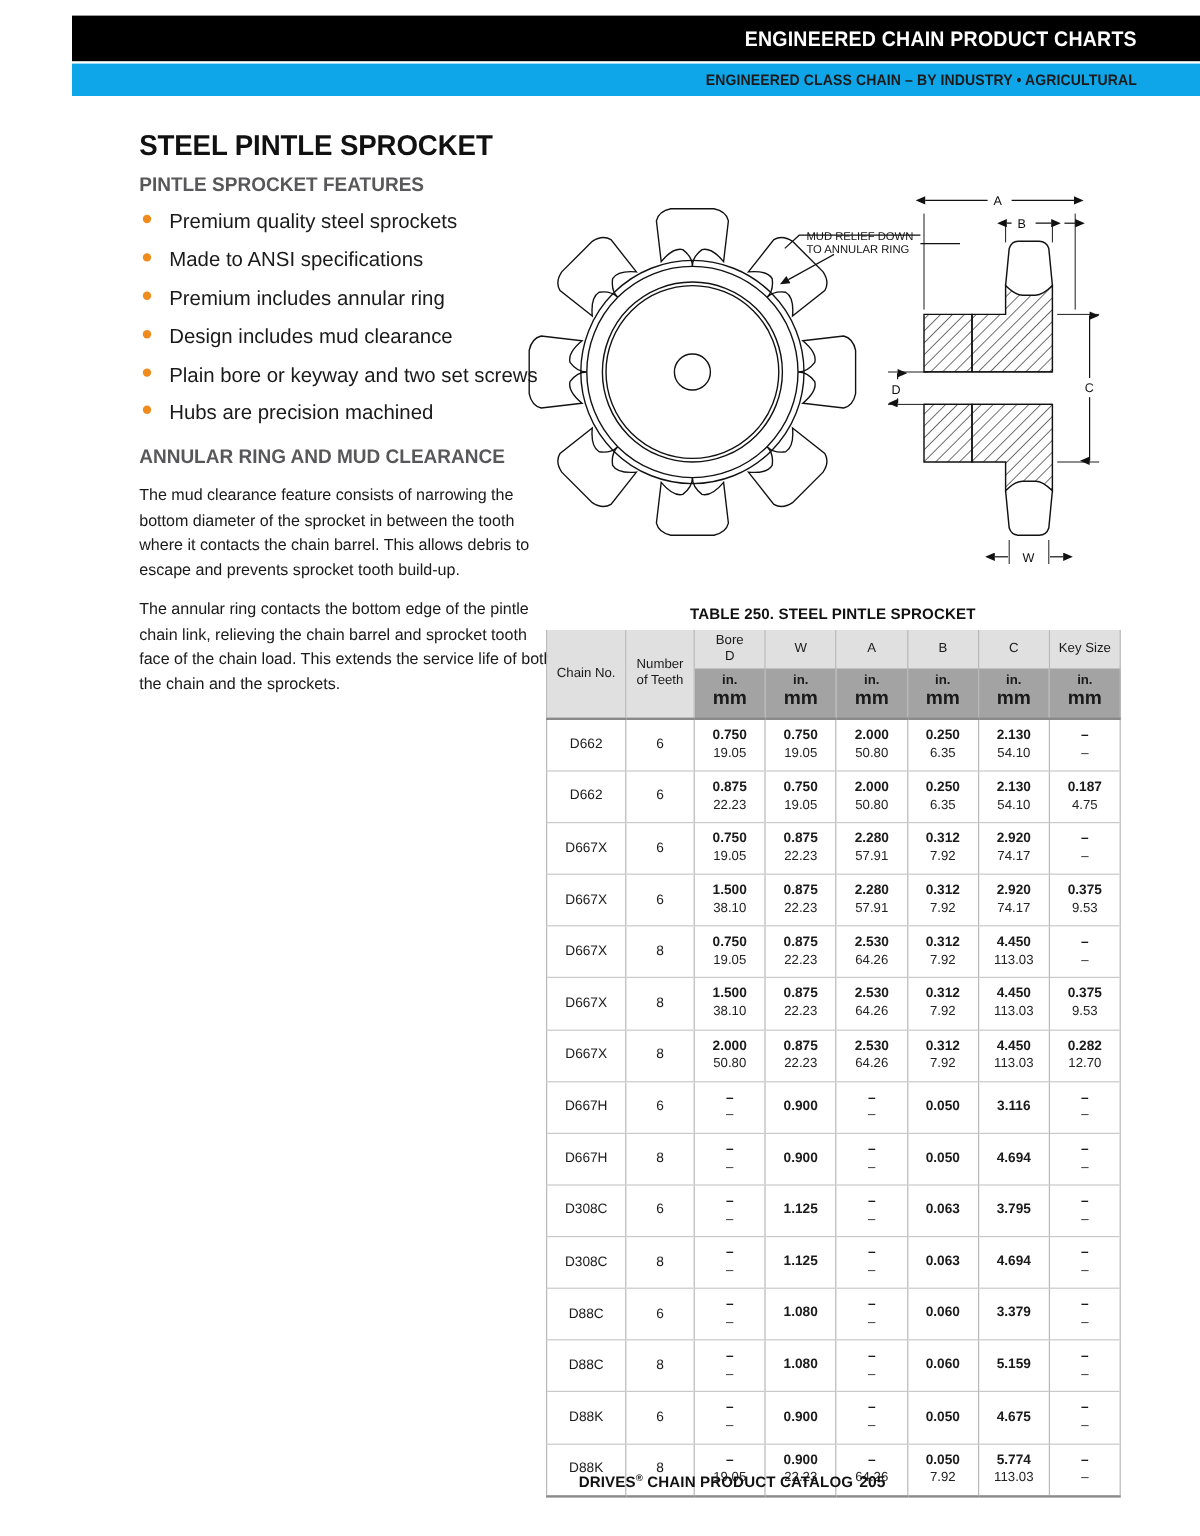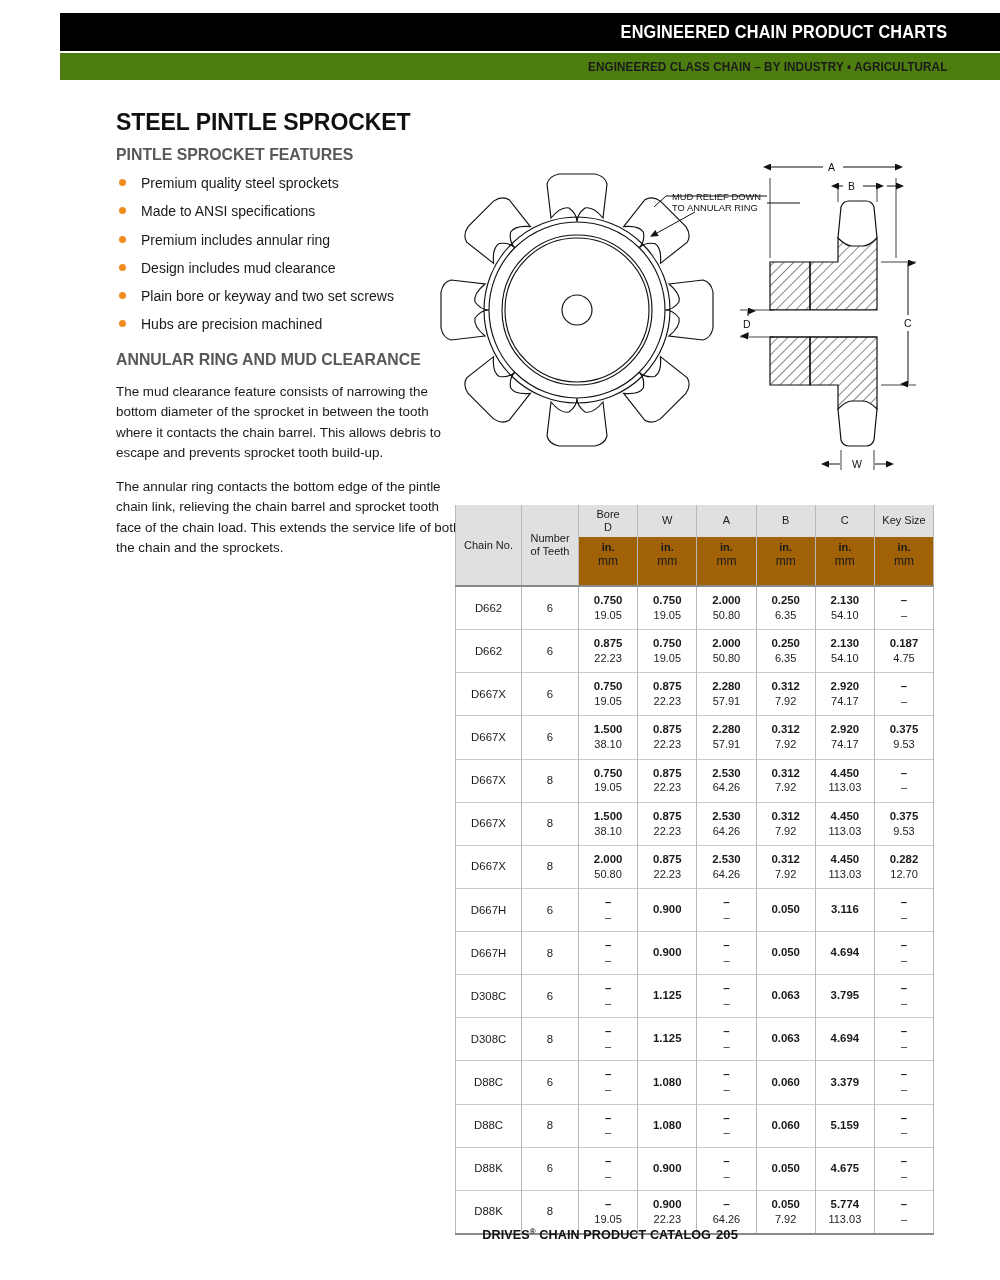--- a/index.html
+++ b/index.html
@@ -18,21 +18,21 @@
     background: #000000;
     display: flex; align-items: center; justify-content: flex-end;
   }
   .hdr-black span {
     color: #ffffff; font-size: 17.5px; font-weight: bold;
     letter-spacing: 0.2px; padding-right: 57px;
     transform: scaleX(0.93); transform-origin: right center;
   }
   .hdr-gray {
     position: absolute; left: 60px; top: 53px; width: 940px; height: 27px;
-    background: #4d7c0f;
+    background: #0ea5e9;
     display: flex; align-items: center; justify-content: flex-end;
   }
   .hdr-gray span {
     color: #1a1a1a; font-size: 12.6px; font-weight: bold;
     letter-spacing: 0.1px; padding-right: 57px;
     transform: scaleX(0.93); transform-origin: right center;
   }
 
   
   .leftcol { position: absolute; left: 116px; top: 108px; width: 345px; }
@@ -42,21 +42,21 @@
     transform: scaleX(0.96); transform-origin: left center;
   }
   .title-sub {
     font-size: 16.5px; font-weight: bold; color: #58585a;
     margin-bottom: 11px;
     transform: scaleX(0.96); transform-origin: left center;
   }
   ul.features { list-style: none; }
   ul.features li {
     position: relative; padding-left: 25px; margin-bottom: 11.5px;
-    font-size: 14px; color: #1a1a1a; line-height: 1.2;
+    font-size: 17px; color: #1a1a1a; line-height: 1.2;
   }
   ul.features li .bullet {
     position: absolute; left: 3px; top: 4px;
     width: 7px; height: 7px; border-radius: 50%;
     background: #F08C1E;
   }
   .title-sub2 {
     font-size: 16.5px; font-weight: bold; color: #58585a;
     line-height: 1.25; margin-top: 16px; margin-bottom: 12px;
     transform: scaleX(0.96); transform-origin: left center;
@@ -84,24 +84,24 @@
     border-left: 1px solid #b8b8b8;
     border-right: 1px solid #b8b8b8;
     text-align: center; vertical-align: middle;
   }
   table.spec thead th {
     background: #e0e0e0; color: #1a1a1a;
     font-size: 11px; font-weight: normal; line-height: 1.18;
     padding: 3px 1px;
   }
   table.spec thead th.unit {
-    background: #a16207; padding: 4px 1px 17px; margin-top: 25px;
+    background: #a3a3a3; padding: 4px 1px 5px; margin-top: 25px;
   }
   table.spec thead th.unit .u-in { font-weight: bold; font-size: 11px; display: block; }
-  table.spec thead th.unit .u-mm { font-weight: normal; font-size: 12px; display: block; }
+  table.spec thead th.unit .u-mm { font-weight: bold; font-size: 16px; display: block; }
   table.spec thead tr.r1 th.span2 { border-bottom: none; }
 
   table.spec tbody td {
     border-top: 1px solid #c9c9c9;
     padding: 6px 1px 7px;
     height: 42px;
   }
   table.spec tbody tr:first-child td { border-top: 2px solid #8a8a8a; }
   table.spec tbody tr:last-child td { border-bottom: 2px solid #8a8a8a; }
   td .v-in { display: block; font-size: 11.4px; font-weight: bold; line-height: 1.3; }
@@ -286,20 +286,21 @@
         <line x1="434" y1="300" x2="434" y2="320" stroke-width="0.8"></line>
         <line x1="389" y1="314" x2="400" y2="314" marker-start="url(#arrL)"></line>
         <line x1="435" y1="314" x2="446" y2="314" marker-end="url(#arrR)"></line>
         <rect x="408" y="306" width="20" height="16" fill="#fff" stroke="none"></rect>
         <text x="412" y="318" stroke="none">W</text>
       </g>
     </svg>
   </div>
 
   <div class="table-wrap">
+    <div class="tbl-caption">TABLE 250. STEEL PINTLE SPROCKET</div>
 
     <table class="spec">
       <colgroup>
         <col class="c-chain">
           <col class="c-teeth">
         <col class="c-meas">
           <col class="c-meas">
           <col class="c-meas">
         <col class="c-meas">
           <col class="c-meas">

